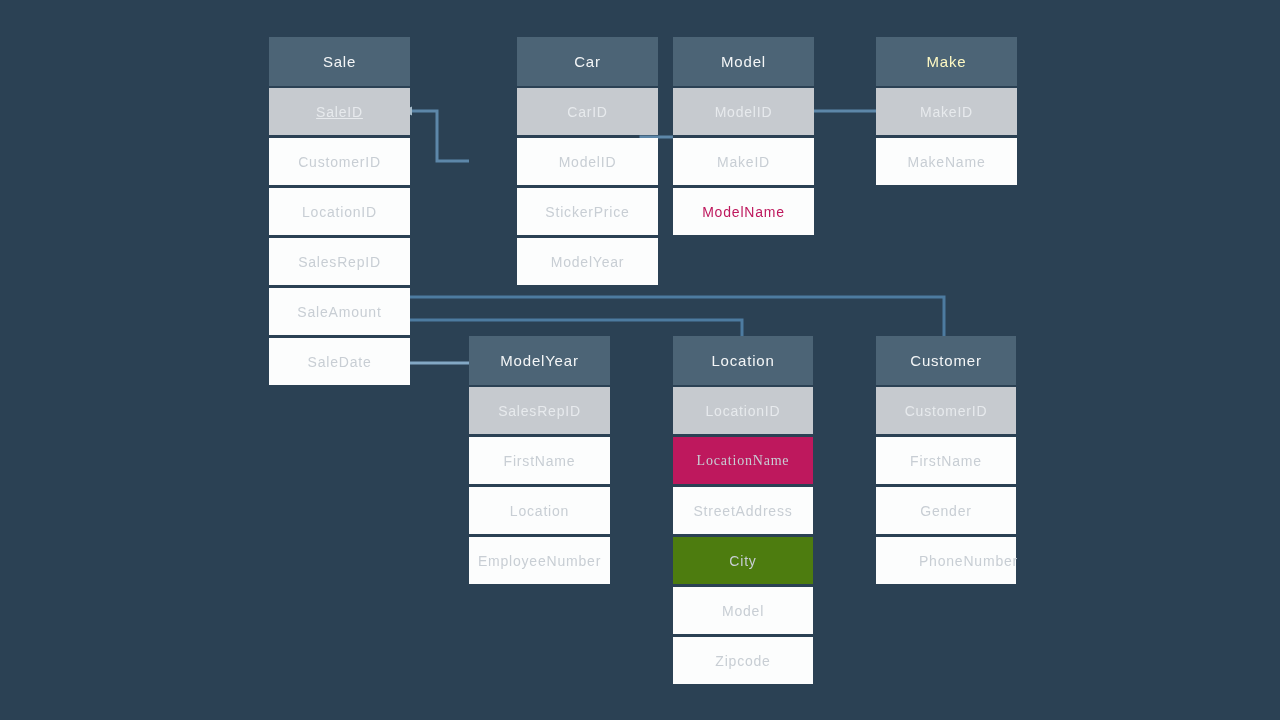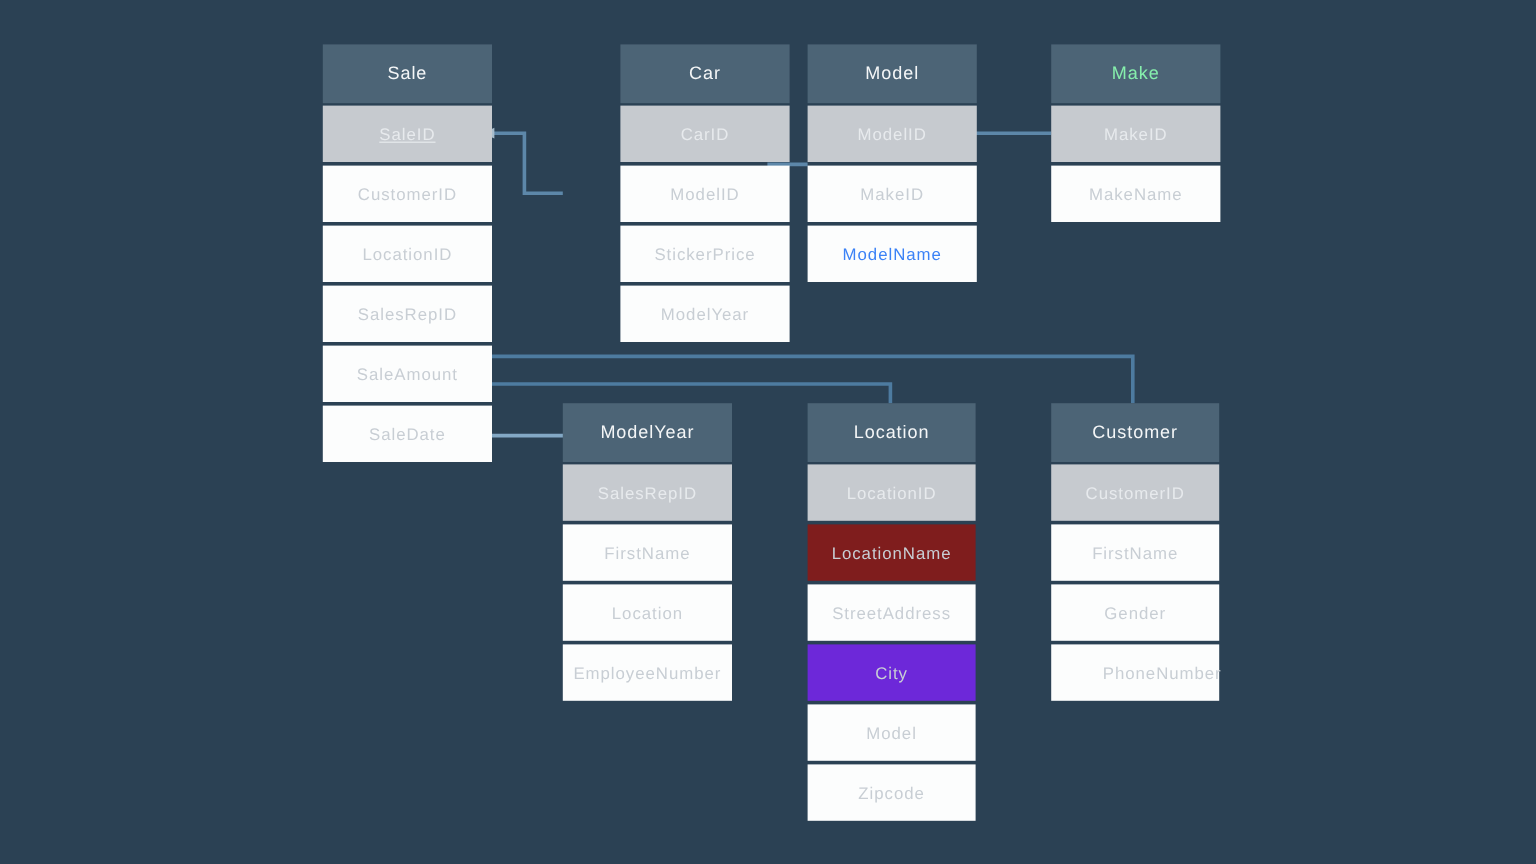--- a/index.html
+++ b/index.html
@@ -75,40 +75,40 @@
       <div class="cell header" style="background: rgb(76, 100, 118); color: rgb(244, 246, 247);">Car</div>
       <div class="cell row" style="background: rgb(198, 202, 207); color: rgb(231, 234, 237);">CarID</div>
       <div class="cell row" style="background: rgb(252, 253, 253); color: rgb(200, 206, 212);">ModelID</div>
       <div class="cell row" style="background: rgb(252, 253, 253); color: rgb(200, 206, 212);">StickerPrice</div>
       <div class="cell row" style="background: rgb(252, 253, 253); color: rgb(200, 206, 212);">ModelYear</div>
     </div>
     <div class="er-table" style="left: 673px; top: 37px; width: 141px;">
       <div class="cell header" style="background: rgb(76, 100, 118); color: rgb(244, 246, 247);">Model</div>
       <div class="cell row" style="background: rgb(198, 202, 207); color: rgb(231, 234, 237);">ModelID</div>
       <div class="cell row" style="background: rgb(252, 253, 253); color: rgb(200, 206, 212);">MakeID</div>
-      <div class="cell row" style="background: rgb(252, 253, 253); color: #3b82f6;">ModelName</div>
+      <div class="cell row" style="background: rgb(252, 253, 253); color: #be185d;">ModelName</div>
     </div>
     <div class="er-table" style="left: 876px; top: 37px; width: 141px;">
-      <div class="cell header" style="background: rgb(76, 100, 118); color: #86efac;">Make</div>
+      <div class="cell header" style="background: rgb(76, 100, 118); color: #fef9c3;">Make</div>
       <div class="cell row" style="background: rgb(198, 202, 207); color: rgb(231, 234, 237);">MakeID</div>
       <div class="cell row" style="background: rgb(252, 253, 253); color: rgb(200, 206, 212);">MakeName</div>
     </div>
     <div class="er-table" style="left: 469px; top: 336px; width: 141px;">
       <div class="cell header" style="background: rgb(76, 100, 118); color: rgb(244, 246, 247);">ModelYear</div>
       <div class="cell row" style="background: rgb(198, 202, 207); color: rgb(231, 234, 237);">SalesRepID</div>
       <div class="cell row" style="background: rgb(252, 253, 253); color: rgb(200, 206, 212);">FirstName</div>
       <div class="cell row" style="background: rgb(252, 253, 253); color: rgb(200, 206, 212);">Location</div>
       <div class="cell row" style="background: rgb(252, 253, 253); color: rgb(200, 206, 212);">EmployeeNumber</div>
     </div>
     <div class="er-table" style="left: 673px; top: 336px; width: 140px;">
       <div class="cell header" style="background: rgb(76, 100, 118); color: rgb(244, 246, 247);">Location</div>
       <div class="cell row" style="background: rgb(198, 202, 207); color: rgb(231, 234, 237);">LocationID</div>
-      <div class="cell row" style="background: #7f1d1d; color: rgb(200, 206, 212);">LocationName</div>
+      <div class="cell row" style="background: #be185d; color: rgb(200, 206, 212); font-family: Liberation Serif, serif;">LocationName</div>
       <div class="cell row" style="background: rgb(252, 253, 253); color: rgb(200, 206, 212);">StreetAddress</div>
-      <div class="cell row" style="background: #6d28d9; color: rgb(200, 206, 212);">City</div>
+      <div class="cell row" style="background: #4d7c0f; color: rgb(200, 206, 212);">City</div>
       <div class="cell row" style="background: rgb(252, 253, 253); color: rgb(200, 206, 212);">Model</div>
       <div class="cell row" style="background: rgb(252, 253, 253); color: rgb(200, 206, 212); text-align: right;">Zipcode</div>
     </div>
     <div class="er-table" style="left: 876px; top: 336px; width: 140px;">
       <div class="cell header" style="background: rgb(76, 100, 118); color: rgb(244, 246, 247);">Customer</div>
       <div class="cell row" style="background: rgb(198, 202, 207); color: rgb(231, 234, 237);">CustomerID</div>
       <div class="cell row" style="background: rgb(252, 253, 253); color: rgb(200, 206, 212);">FirstName</div>
       <div class="cell row" style="background: rgb(252, 253, 253); color: rgb(200, 206, 212);">Gender</div>
       <div class="cell row" style="background: rgb(252, 253, 253); color: rgb(200, 206, 212); padding-left: 45px;">PhoneNumber</div>
     </div>

